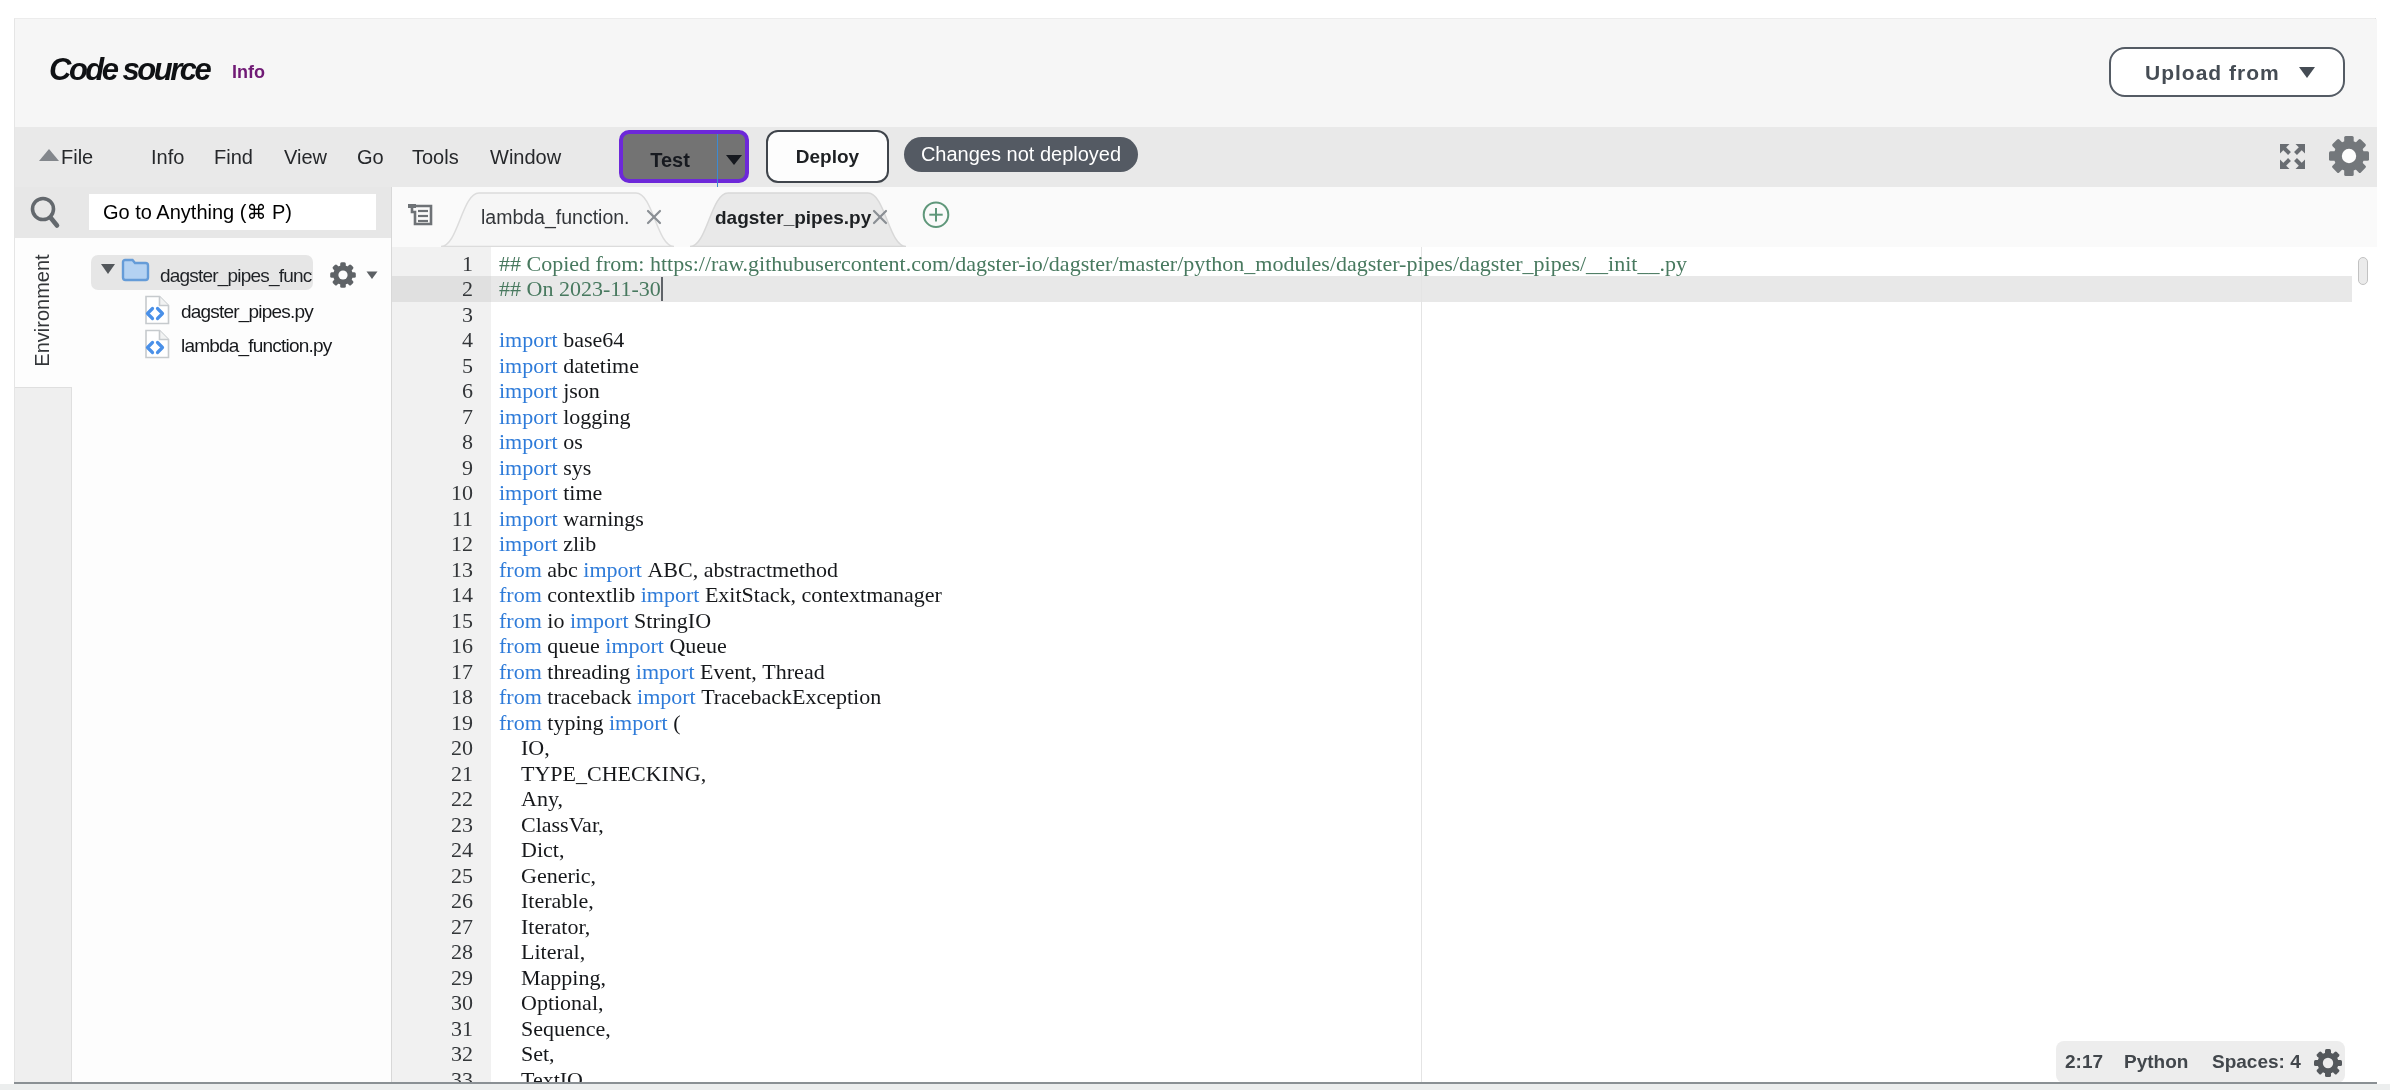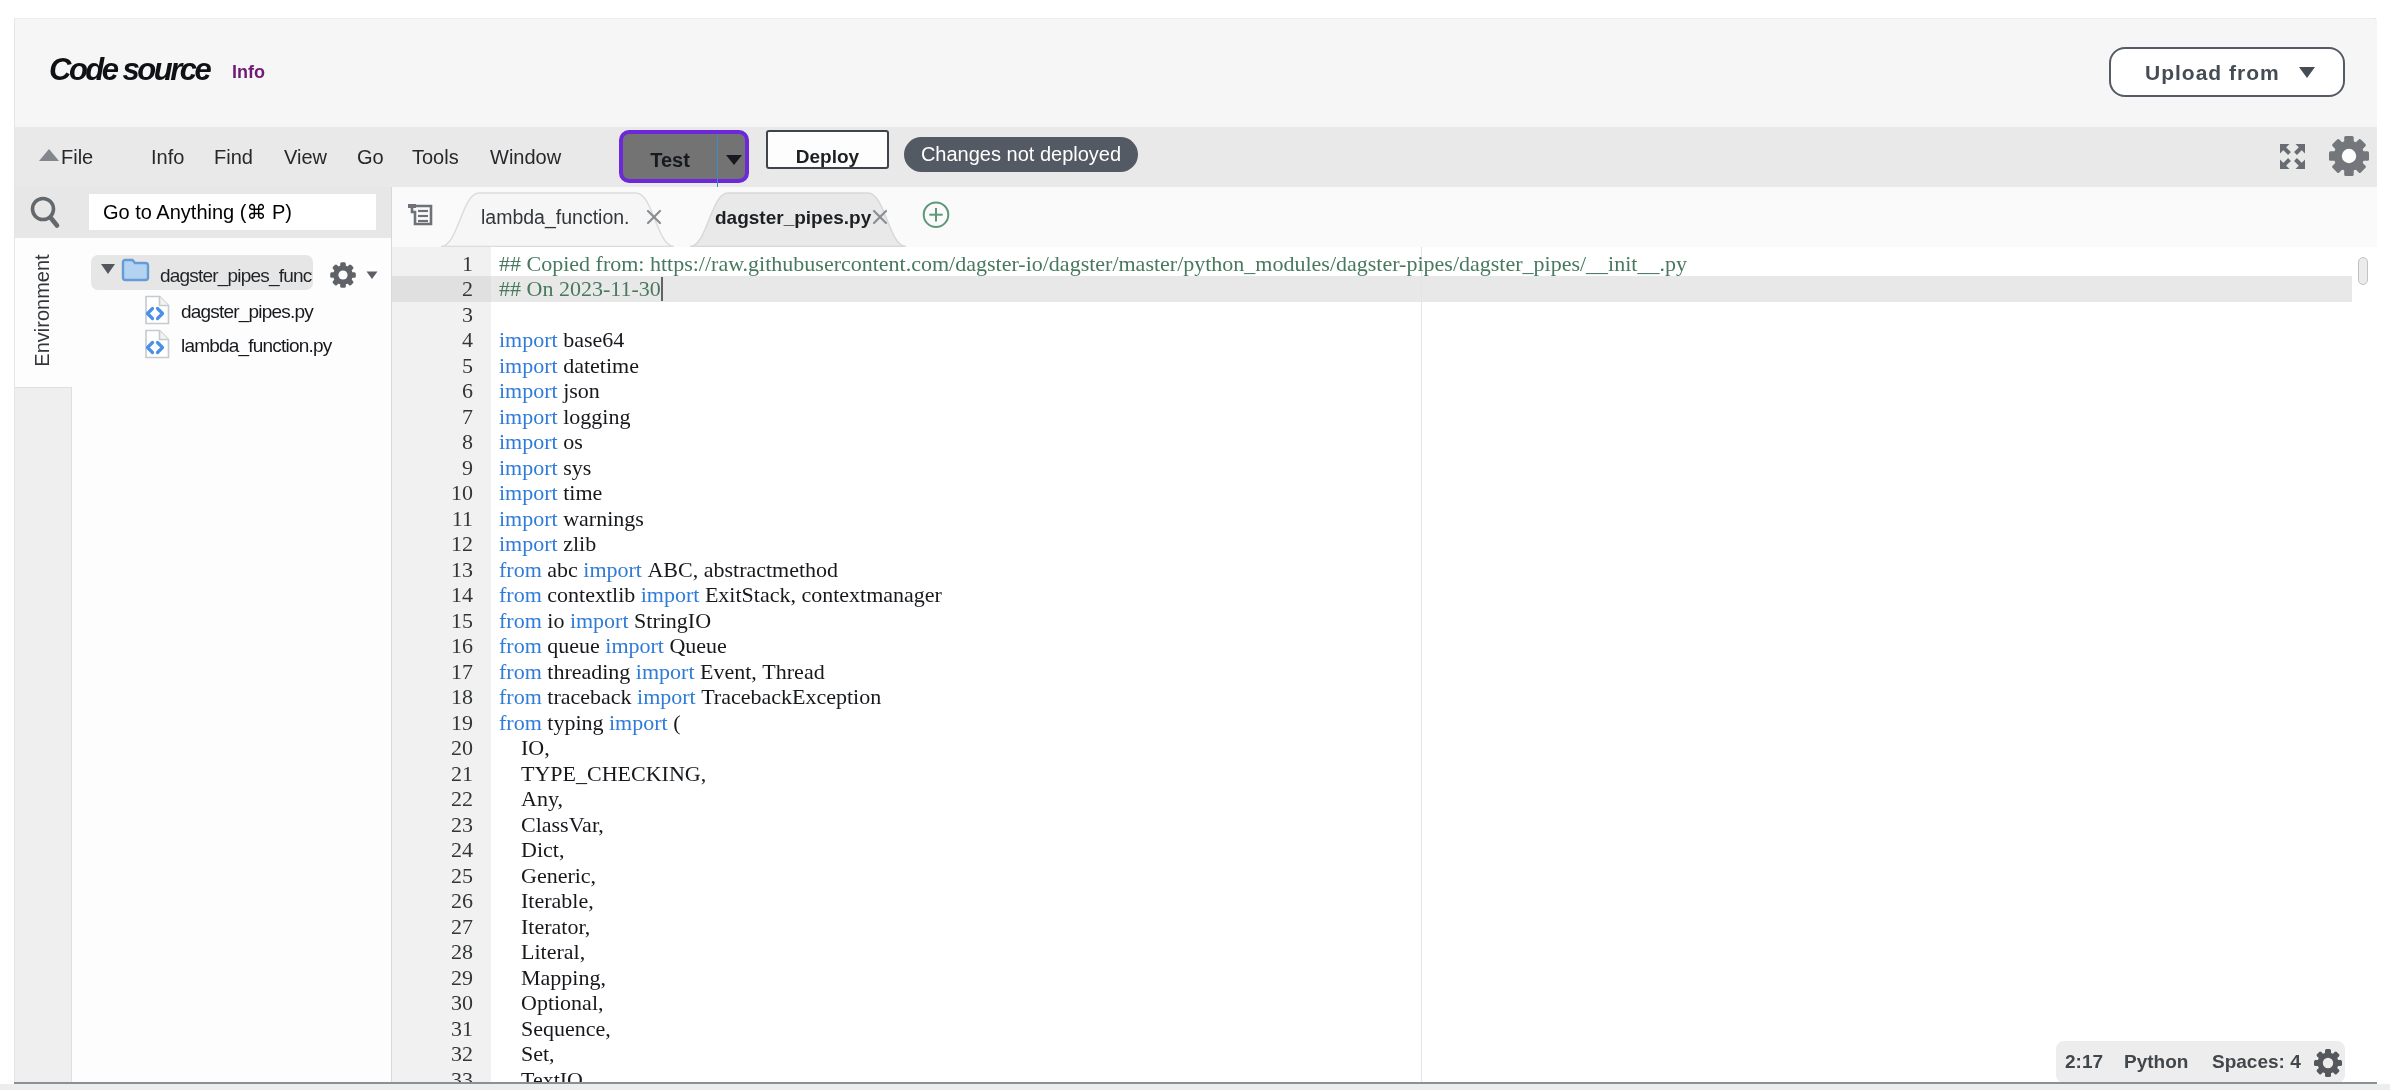--- a/index.html
+++ b/index.html
@@ -14,21 +14,21 @@
 #upbtn span { position:absolute; left:34px; top:0; height:48px; line-height:48px; font-size:21px; font-weight:bold; color:#454c54; letter-spacing:1px; }
 #upbtn .tri { position:absolute; right:28px; top:18px; width:0; height:0; border-left:8.5px solid transparent; border-right:8.5px solid transparent; border-top:11px solid #454c54; }
 
 #menubar { position:absolute; left:0; top:108px; width:2362px; height:60px; background:#e9e9e9; }
 #menubar .item { position:absolute; top:0; height:60px; line-height:60px; font-size:20px; color:#26282b; }
 #collapse { position:absolute; left:24px; top:22px; width:0; height:0; border-left:10.5px solid transparent; border-right:10.5px solid transparent; border-bottom:12px solid #83878c; }
 #testbtn { position:absolute; left:604px; top:3px; width:130px; height:53px; background:#737373; border:4px solid #6d28d9; border-radius:10px; }
 #testbtn .lbl { position:absolute; left:0; top:0; height:53px; line-height:53px; width:94px; text-align:center; font-size:20px; font-weight:bold; color:#16191f; }
 #testbtn .div { position:absolute; left:94px; top:0; width:1px; height:53px; background:#3d8ad2; }
 #testbtn .tri { position:absolute; left:103px; top:21px; width:0; height:0; border-left:8px solid transparent; border-right:8px solid transparent; border-top:10px solid #16191f; }
-#deploybtn { position:absolute; left:751px; top:3px; width:123px; height:39px; background:#fdfdfd; border:2px solid #3f444b; border-radius:3px; }
+#deploybtn { position:absolute; left:751px; top:3px; width:123px; height:53px; background:#fdfdfd; border:2px solid #3f444b; border-radius:12px; }
 #deploybtn span { position:absolute; left:0; top:0; height:49px; line-height:49px; width:100%; text-align:center; font-size:19px; font-weight:bold; color:#1d2023; }
 #badge { position:absolute; left:889px; top:10px; width:234px; height:35px; background:#545a63; border-radius:17.5px; }
 #badge span { position:absolute; left:0; top:0; height:35px; line-height:35px; width:100%; text-align:center; font-size:20px; color:#ffffff; }
 
 #searchband { position:absolute; left:0; top:168px; width:376px; height:51px; background:#e7e7e7; }
 #goinput { position:absolute; left:74px; top:7px; width:287px; height:36px; background:#ffffff; }
 #goinput span { position:absolute; left:14px; top:0; height:36px; line-height:36px; font-size:20px; color:#000000; }
 #sidebar { position:absolute; left:0; top:219px; width:376px; height:847px; background:#fdfdfd; }
 #envtab { position:absolute; left:0; top:0; width:57px; height:149px; background:#fdfdfd; }
 #envstrip { position:absolute; left:0; top:149px; width:57px; height:698px; background:#efefef; border-right:1px solid #dfdfdf; border-top:1px solid #dfdfdf; }

